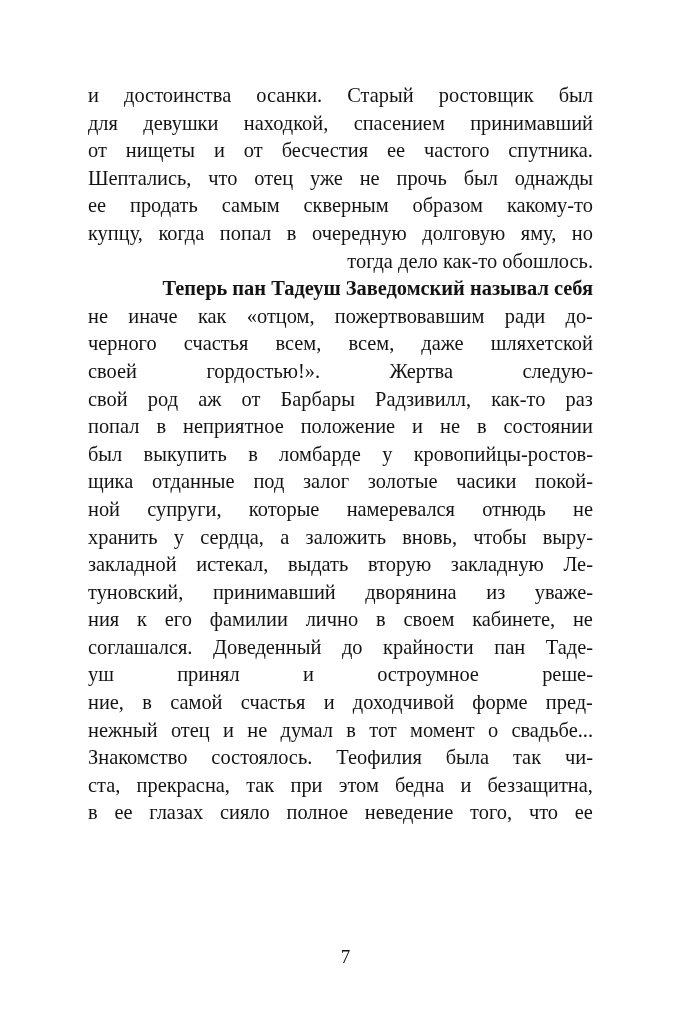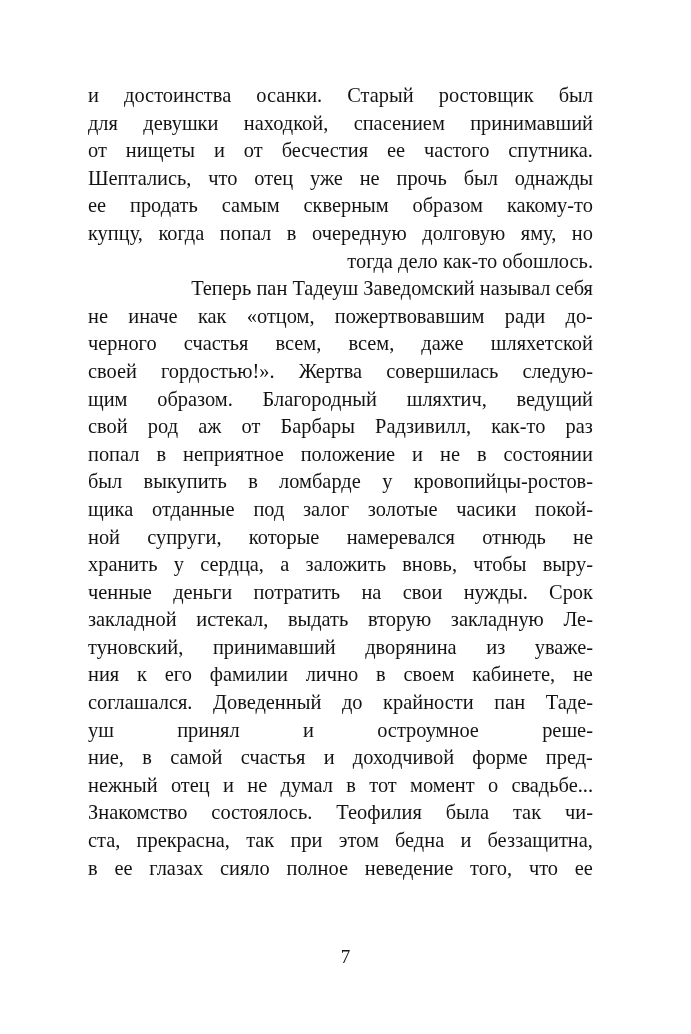--- a/index.html
+++ b/index.html
@@ -47,20 +47,21 @@
     display: inline-block;
   }
   
   .line.flush {
     display: block;
     text-align: right;
   }
   .line.indent {
     text-indent: 0;
     padding-left: 21px;
+    font-weight: bold;
   }
   .folio {
     position: absolute;
     left: 0;
     top: 946px;
     width: 691px;
     text-align: center;
     font-size: 19px;
     line-height: 22px;
     color: #131313;
@@ -75,29 +76,27 @@
       <div class="line j"><span class="w">и</span><span class="w">достоинства</span><span class="w">осанки.</span><span class="w">Старый</span><span class="w">ростовщик</span><span class="w">был</span></div>
       <div class="line j"><span class="w">для</span><span class="w">девушки</span><span class="w">находкой,</span><span class="w">спасением</span><span class="w">принимавший</span></div>
       <div class="line j"><span class="w">от</span><span class="w">нищеты</span><span class="w">и</span><span class="w">от</span><span class="w">бесчестия</span><span class="w">ее</span><span class="w">частого</span><span class="w">спутника.</span></div>
       <div class="line j"><span class="w">Шептались,</span><span class="w">что</span><span class="w">отец</span><span class="w">уже</span><span class="w">не</span><span class="w">прочь</span><span class="w">был</span><span class="w">однажды</span></div>
       <div class="line j"><span class="w">ее</span><span class="w">продать</span><span class="w">самым</span><span class="w">скверным</span><span class="w">образом</span><span class="w">какому-то</span></div>
       <div class="line j"><span class="w">купцу,</span><span class="w">когда</span><span class="w">попал</span><span class="w">в</span><span class="w">очередную</span><span class="w">долговую</span><span class="w">яму,</span><span class="w">но</span></div>
       <div class="line flush">тогда дело как-то обошлось.</div>
       <div class="line flush indent">Теперь пан Тадеуш Заведомский называл себя</div>
       <div class="line j"><span class="w">не</span><span class="w">иначе</span><span class="w">как</span><span class="w">«отцом,</span><span class="w">пожертвовавшим</span><span class="w">ради</span><span class="w">до-</span></div>
       <div class="line j"><span class="w">черного</span><span class="w">счастья</span><span class="w">всем,</span><span class="w">всем,</span><span class="w">даже</span><span class="w">шляхетской</span></div>
-      <div class="line j"><span class="w">своей</span><span class="w">гордостью!».</span><span class="w">Жертва</span><span class="w">совершилась</span><span class="w">следую-</span></div>
-      <div class="line j"><span class="w">щим</span><span class="w">образом.</span><span class="w">Благородный</span><span class="w">шляхтич,</span><span class="w">ведущий</span></div>
+      <div class="line j"><span class="w">своей</span><span class="w">гордостью!».</span><span class="w">Жертва</span><span class="w">следую-</span></div>
       <div class="line j"><span class="w">свой</span><span class="w">род</span><span class="w">аж</span><span class="w">от</span><span class="w">Барбары</span><span class="w">Радзивилл,</span><span class="w">как-то</span><span class="w">раз</span></div>
       <div class="line j"><span class="w">попал</span><span class="w">в</span><span class="w">неприятное</span><span class="w">положение</span><span class="w">и</span><span class="w">не</span><span class="w">в</span><span class="w">состоянии</span></div>
       <div class="line j"><span class="w">был</span><span class="w">выкупить</span><span class="w">в</span><span class="w">ломбарде</span><span class="w">у</span><span class="w">кровопийцы-ростов-</span></div>
       <div class="line j"><span class="w">щика</span><span class="w">отданные</span><span class="w">под</span><span class="w">залог</span><span class="w">золотые</span><span class="w">часики</span><span class="w">покой-</span></div>
       <div class="line j"><span class="w">ной</span><span class="w">супруги,</span><span class="w">которые</span><span class="w">намеревался</span><span class="w">отнюдь</span><span class="w">не</span></div>
       <div class="line j"><span class="w">хранить</span><span class="w">у</span><span class="w">сердца,</span><span class="w">а</span><span class="w">заложить</span><span class="w">вновь,</span><span class="w">чтобы</span><span class="w">выру-</span></div>
-      <div class="line j"><span class="w">ченные</span><span class="w">деньги</span><span class="w">потратить</span><span class="w">на</span><span class="w">свои</span><span class="w">нужды.</span><span class="w">Срок</span></div>
       <div class="line j"><span class="w">закладной</span><span class="w">истекал,</span><span class="w">выдать</span><span class="w">вторую</span><span class="w">закладную</span><span class="w">Ле-</span></div>
       <div class="line j"><span class="w">туновский,</span><span class="w">принимавший</span><span class="w">дворянина</span><span class="w">из</span><span class="w">уваже-</span></div>
       <div class="line j"><span class="w">ния</span><span class="w">к</span><span class="w">его</span><span class="w">фамилии</span><span class="w">лично</span><span class="w">в</span><span class="w">своем</span><span class="w">кабинете,</span><span class="w">не</span></div>
       <div class="line j"><span class="w">соглашался.</span><span class="w">Доведенный</span><span class="w">до</span><span class="w">крайности</span><span class="w">пан</span><span class="w">Таде-</span></div>
       <div class="line j"><span class="w">уш</span><span class="w">принял</span><span class="w">и</span><span class="w">остроумное</span><span class="w">реше-</span></div>
       <div class="line j"><span class="w">ние,</span><span class="w">в</span><span class="w">самой</span><span class="w">счастья</span><span class="w">и</span><span class="w">доходчивой</span><span class="w">форме</span><span class="w">пред-</span></div>
       <div class="line j"><span class="w">нежный</span><span class="w">отец</span><span class="w">и</span><span class="w">не</span><span class="w">думал</span><span class="w">в</span><span class="w">тот</span><span class="w">момент</span><span class="w">о</span><span class="w">свадьбе...</span></div>
       <div class="line j"><span class="w">Знакомство</span><span class="w">состоялось.</span><span class="w">Теофилия</span><span class="w">была</span><span class="w">так</span><span class="w">чи-</span></div>
       <div class="line j"><span class="w">ста,</span><span class="w">прекрасна,</span><span class="w">так</span><span class="w">при</span><span class="w">этом</span><span class="w">бедна</span><span class="w">и</span><span class="w">беззащитна,</span></div>
       <div class="line j"><span class="w">в</span><span class="w">ее</span><span class="w">глазах</span><span class="w">сияло</span><span class="w">полное</span><span class="w">неведение</span><span class="w">того,</span><span class="w">что</span><span class="w">ее</span></div>

